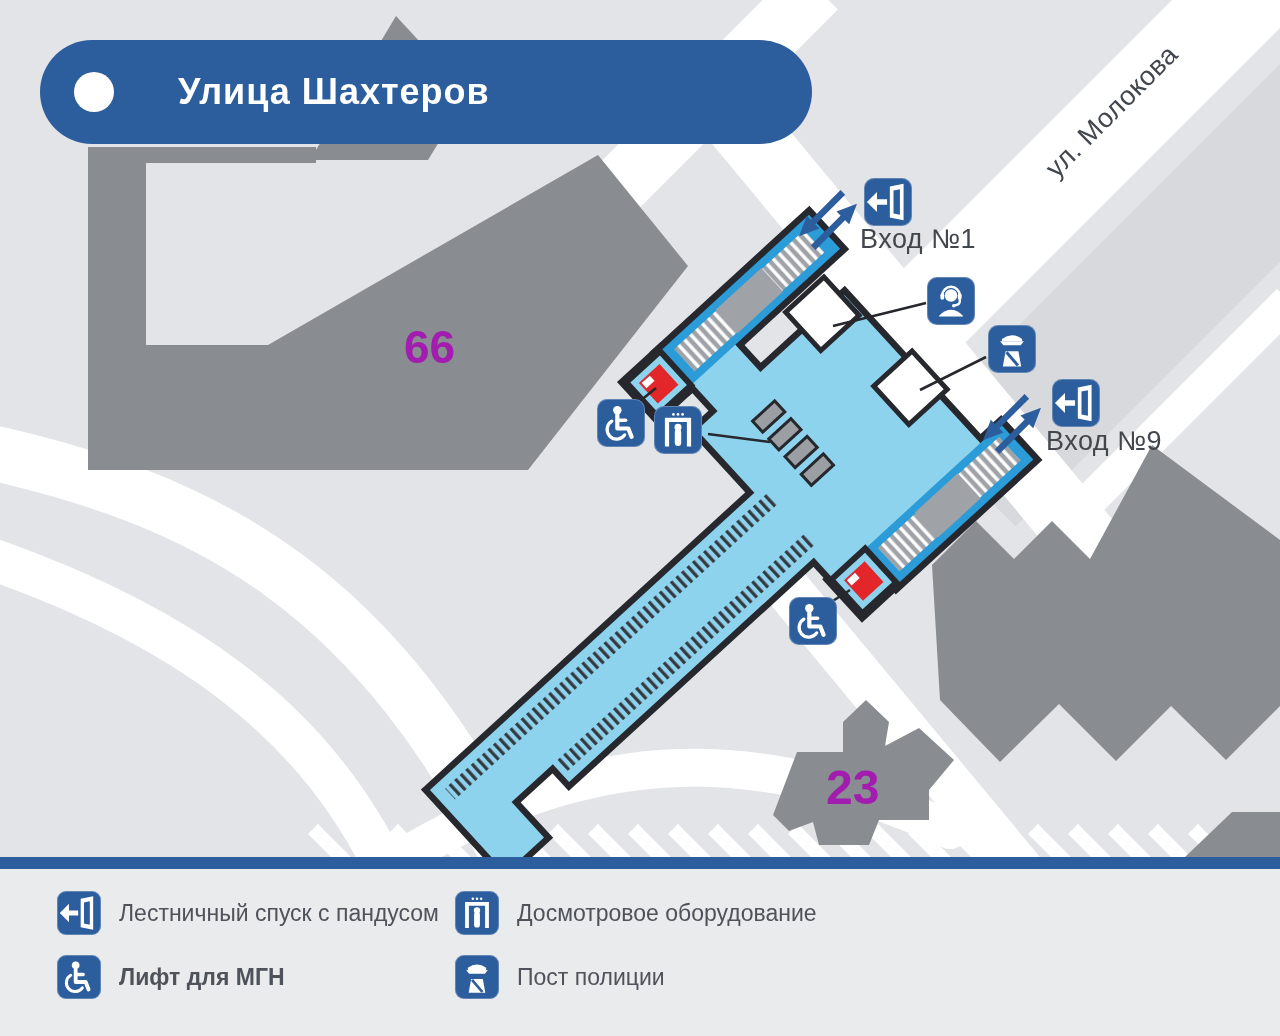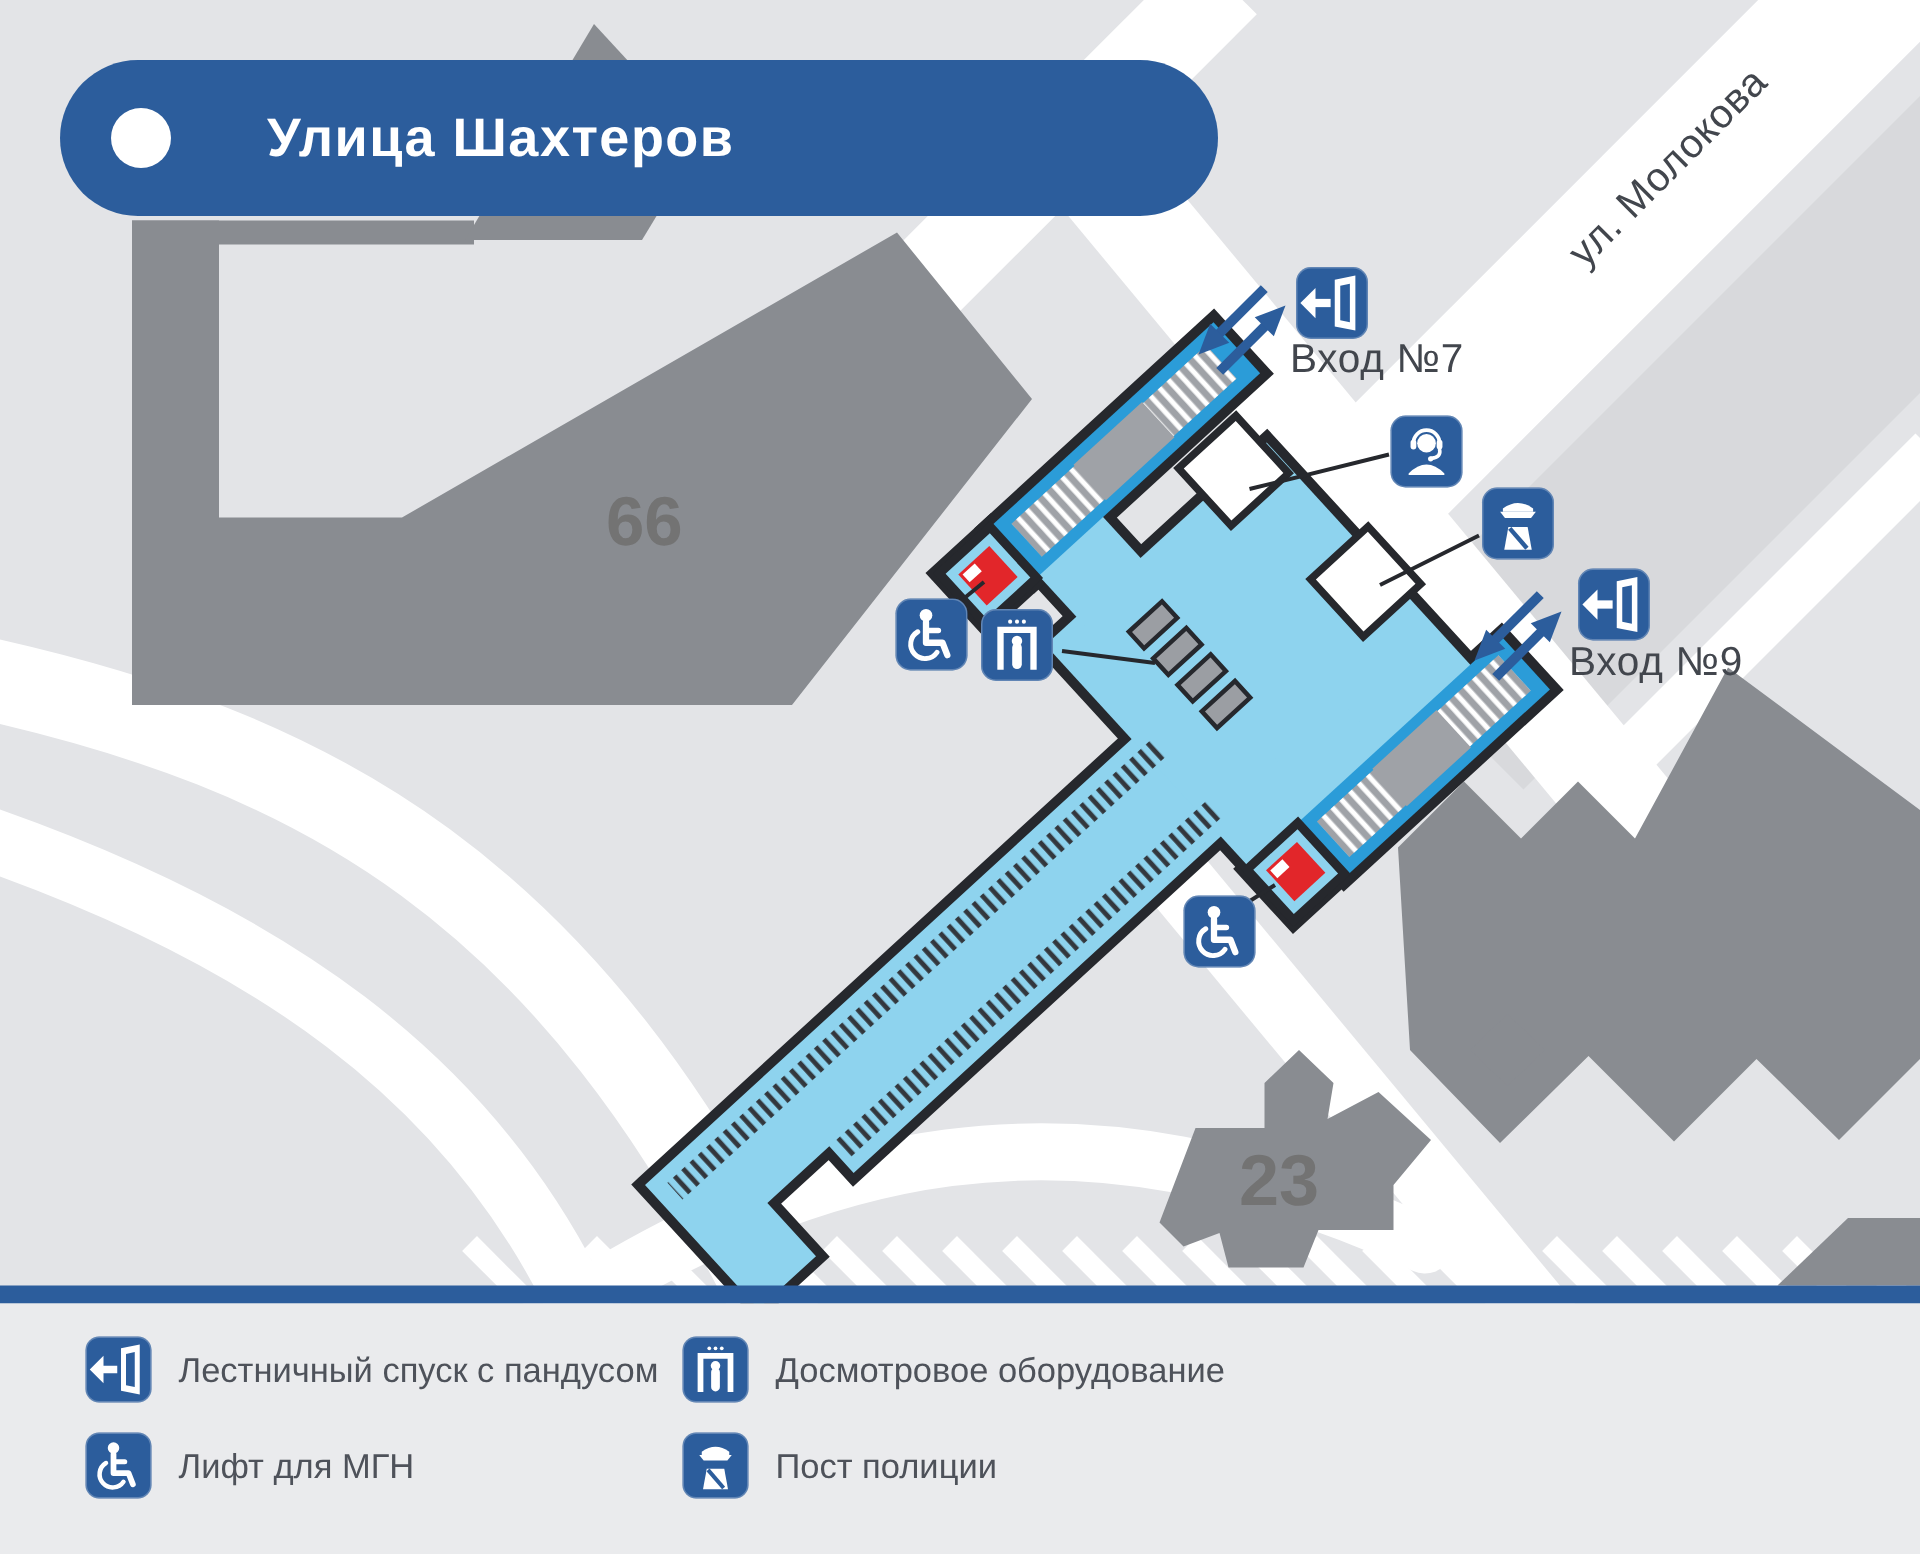--- a/index.html
+++ b/index.html
@@ -9,21 +9,21 @@
   svg.map{position:absolute;left:0;top:0;}
   .abs{position:absolute;}
   
   .pill{left:40px;top:40px;width:772px;height:104px;background:#2c5d9c;border-radius:54px;
         display:flex;align-items:center;}
   .pill .dot{width:40px;height:40px;border-radius:50%;background:#ffffff;margin-left:34px;}
   .pill .t{color:#ffffff;font-size:36px;font-weight:bold;letter-spacing:1px;margin-left:64px;white-space:nowrap;}
   
   .maplabel{color:#42464d;font-size:27px;letter-spacing:0.5px;white-space:nowrap;}
   .street{left:1002px;top:96px;width:220px;text-align:center;transform:rotate(-45deg);}
-  .bnum{color:#737373;font-weight:bold;white-space:nowrap;}
+  .bnum{color:#a21caf;font-weight:bold;white-space:nowrap;}
   
   .icn{width:48px;height:48px;background:#2c5d9c;border-radius:10px;display:flex;
        align-items:center;justify-content:center;box-shadow:0 0 0 1px rgba(255,255,255,.25) inset;}
   .icn svg{width:44px;height:44px;display:block;}
   
   .bar{left:0;top:857px;width:1280px;height:12px;background:#2c5d9c;}
   .legend{left:0;top:869px;width:1280px;height:169px;background:#eaebed;}
   .litem{position:absolute;display:flex;align-items:center;}
   .litem .icn{width:44px;height:44px;border-radius:9px;flex:0 0 44px;}
   .litem .icn svg{width:40px;height:40px;}
@@ -241,21 +241,21 @@
   <div class="abs maplabel street">ул. Молокова</div>
 
   <div class="abs bnum" style="left:404px;top:320px;font-size:46px;">66</div>
   <div class="abs bnum" style="left:826px;top:760px;font-size:48px;">23</div>
 
   <div class="abs icn" style="left:864px;top:178px;">
     <svg viewBox="0 0 48 48">
         <use href="#sym-exit"></use>
       </svg>
   </div>
-  <div class="abs maplabel" style="left:860px;top:224px;">Вход №7</div>
+  <div class="abs maplabel" style="left:860px;top:224px;">Вход №1</div>
 
   <div class="abs icn" style="left:927px;top:277px;">
     <svg viewBox="0 0 48 48">
         <use href="#sym-dispatcher"></use>
       </svg>
   </div>
   <div class="abs icn" style="left:988px;top:325px;">
     <svg viewBox="0 0 48 48">
         <use href="#sym-police"></use>
       </svg>
@@ -296,21 +296,21 @@
       <div class="ltxt">Лестничный спуск с пандусом</div>
     </div>
     <div class="litem" style="left:455px;top:22px;">
       <div class="icn">
           <svg viewBox="0 0 48 48">
             <use href="#sym-detector"></use>
           </svg>
         </div>
       <div class="ltxt">Досмотровое оборудование</div>
     </div>
-    <div class="litem" style="left:57px;top:86px;">
+    <div class="litem" style="left:57px;top:86px;font-weight:bold;">
       <div class="icn">
           <svg viewBox="0 0 48 48">
             <use href="#sym-wheelchair"></use>
           </svg>
         </div>
       <div class="ltxt">Лифт для МГН</div>
     </div>
     <div class="litem" style="left:455px;top:86px;">
       <div class="icn">
           <svg viewBox="0 0 48 48">

